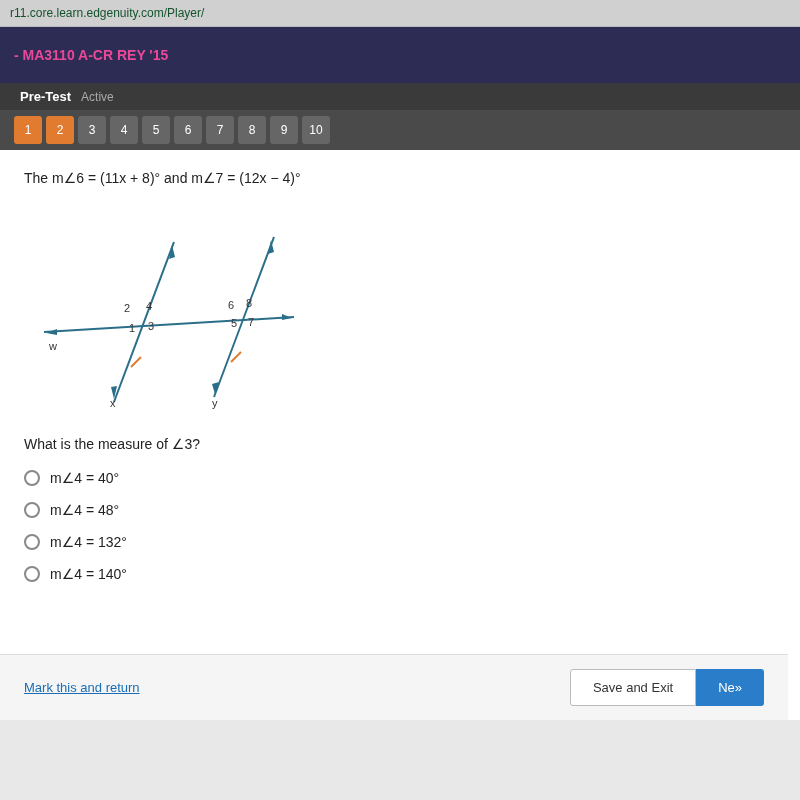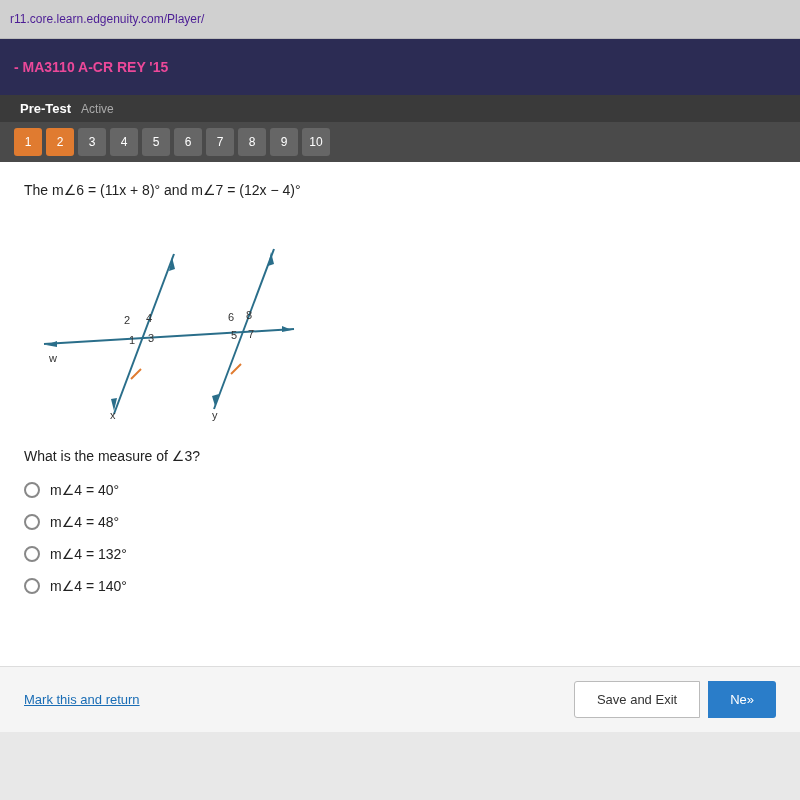--- a/index.html
+++ b/index.html
@@ -7,23 +7,23 @@
       width: 800px;
       height: 800px;
       font-family: Arial, sans-serif;
       background: #e8e8e8;
       overflow: hidden;
     }
 
     
     .browser-bar {
       background: #d0d0d0;
-      padding: 12px 10px;
+      padding: 6px 10px;
       font-size: 12px;
-      color: #4c1d95;
+      color: #14532d;
       border-bottom: 1px solid #bbb;
     }
 
     
     .app-header {
       background: #2c2c54;
       padding: 20px 14px;
       color: #ec4899;
       font-size: 14px;
       font-weight: bold;
@@ -148,33 +148,33 @@
     .footer {
       background: #f5f5f5;
       border-top: 1px solid #ddd;
       padding: 14px 24px;
       display: flex;
       align-items: center;
       justify-content: space-between;
       position: absolute;
       bottom: 0;
       left: 0;
-      right: 0;
+      right: 12px;
     }
 
     .mark-return-link {
       color: #1a6db5;
       font-size: 13px;
       text-decoration: underline;
       cursor: pointer;
     }
 
     .footer-buttons {
       display: flex;
-      gap: 8px;
+      gap: 0;
     }
 
     .save-exit-btn {
       background: white;
       border: 1px solid #bbb;
       padding: 10px 22px;
       font-size: 13px;
       color: #333;
       cursor: pointer;
       border-radius: 3px 0 0 3px;

